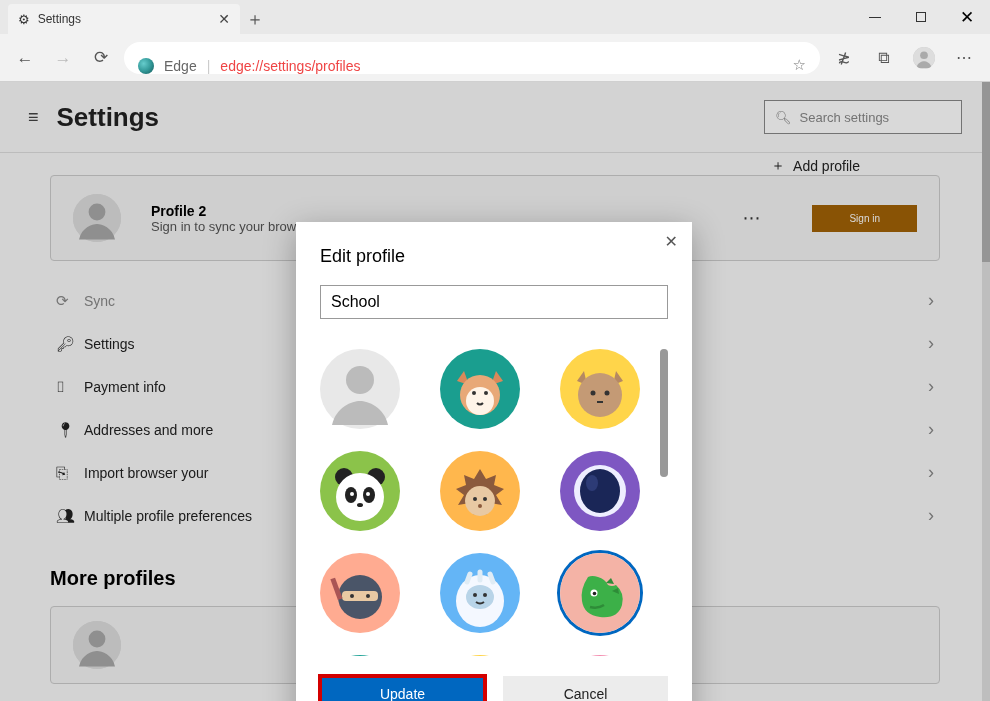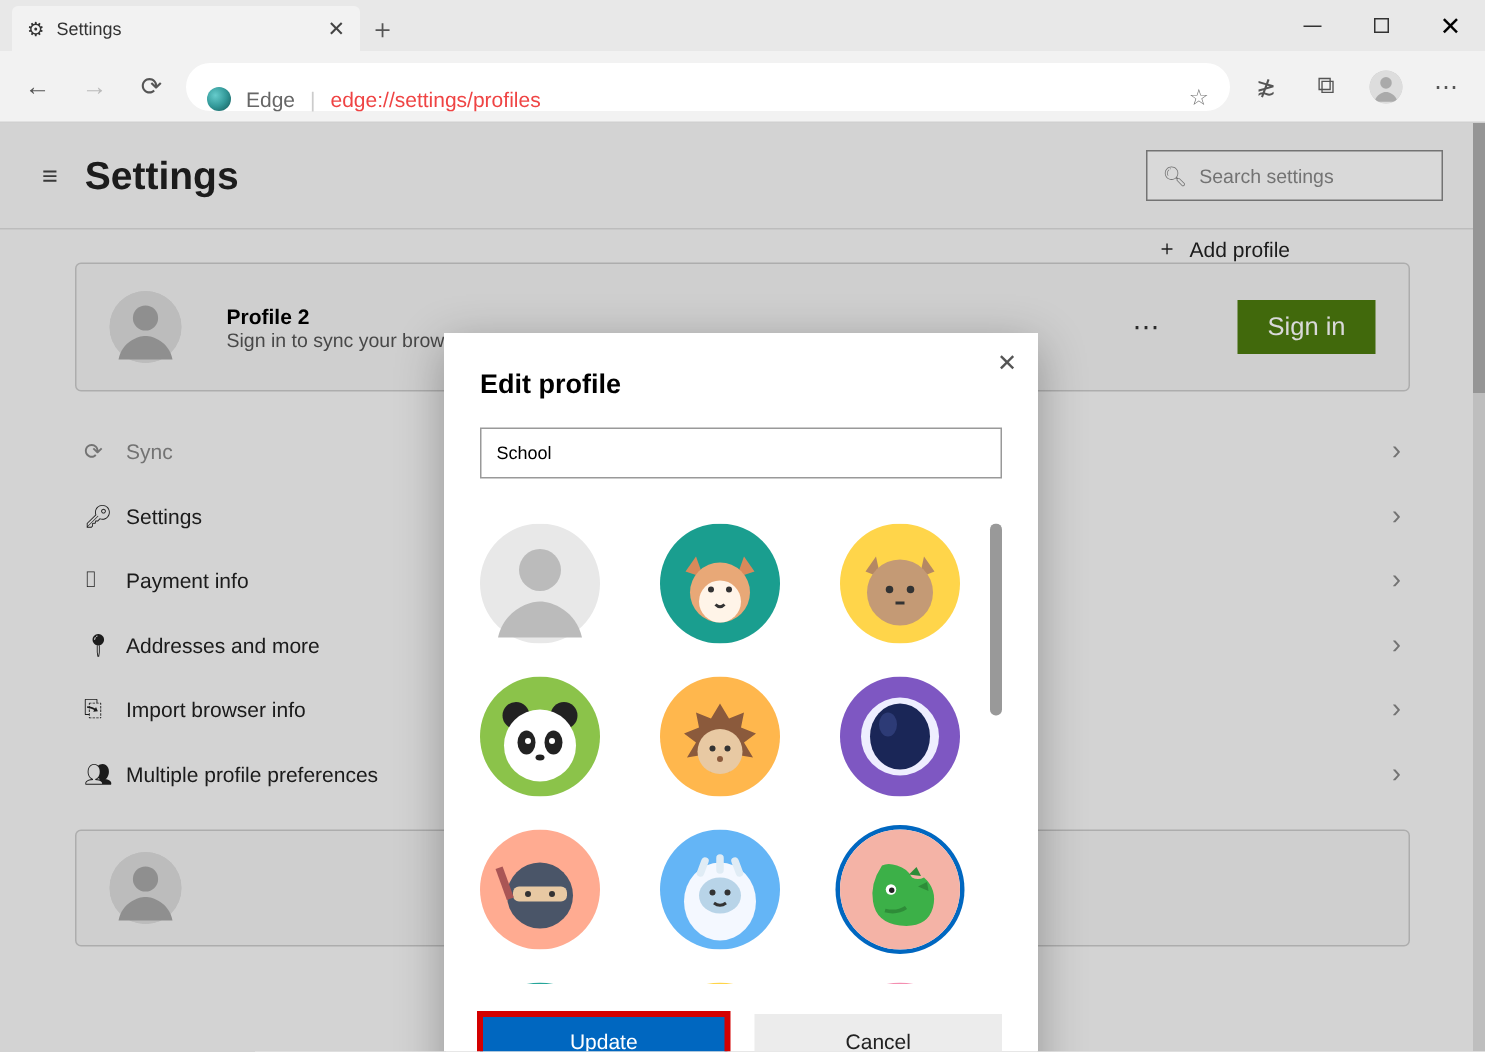--- a/index.html
+++ b/index.html
@@ -41,39 +41,39 @@
   .content { padding:22px 50px; position:relative; }
   .section-title { font-size:20px; font-weight:600; color:#222; margin-bottom:18px; }
   .addprofile { position:absolute; right:130px; top:4px; font-size:14px; color:#222; display:flex; align-items:center; gap:8px; }
 
   .profile-card { border:1px solid #ccc; border-radius:4px; padding:18px 22px; display:flex; align-items:center; gap:30px; background:#f4f4f4; }
   .profile-avatar { width:48px; height:48px; border-radius:50%; background:#ddd; display:flex; align-items:center; justify-content:center; }
   .profile-avatar svg { width:100%; height:100%; }
   .profile-info .pname { font-weight:600; font-size:14px; }
   .profile-info .psub { font-size:13px; color:#555; }
   .dots { margin-left:auto; font-size:18px; letter-spacing:2px; color:#333; }
-  .signin-btn { background:#4d7c0f; color:#fff; border:none; padding:8px 20px; font-size:17px; margin-left:20px; }
+  .signin-btn { background:#a16207; color:#fff; border:none; padding:8px 37px; font-size:10px; margin-left:20px; }
 
   .settings-list { margin-top:18px; }
   .settings-row { display:flex; align-items:center; padding:11px 6px; font-size:14px; color:#222; }
   .settings-row.disabled { color:#888; }
   .settings-row .ricon { width:28px; font-size:15px; }
   .settings-row .chev { margin-left:auto; color:#888; font-size:18px; }
 
   .more-title { margin-top:30px; font-size:20px; font-weight:600; }
   .more-card { margin-top:16px; border:1px solid #ccc; border-radius:4px; padding:14px 22px; background:#f4f4f4; display:flex; align-items:center; gap:18px; }
 
   .right-scroll { position:absolute; right:0; top:0; width:8px; height:100%; background:#e0e0e0; }
   .right-scroll .thumb { width:100%; background:#b0b0b0; height:180px; }
 
   
   .dialog { position:absolute; z-index:10; left:296px; top:140px; width:396px; height:510px; background:#fff; box-shadow:0 8px 30px rgba(0,0,0,0.3); padding:24px 24px 20px 24px; display:flex; flex-direction:column; overflow:hidden; }
   .dialog .close { position:absolute; right:14px; top:10px; font-size:16px; color:#555; }
-  .dialog h2 { font-size:18px; font-weight:700; margin-bottom:18px; }
-  .dialog input.name { width:100%; height:34px; border:1px solid #999; padding:0 10px; font-size:12px; }
+  .dialog h2 { font-size:18px; font-weight:400; margin-bottom:18px; }
+  .dialog input.name { width:100%; height:34px; border:1px solid #999; padding:0 10px; font-size:16px; }
   .avatar-scroll-container { flex:1; display:flex; margin-top:30px; gap:10px; overflow:hidden; }
   .avatar-grid { flex:1; display:grid; grid-template-columns:repeat(3, 90px); justify-content:space-between; row-gap:22px; }
   .av { width:80px; height:80px; border-radius:50%; display:flex; align-items:center; justify-content:center; position:relative; }
   .av.selected { box-shadow:0 0 0 3px #0067c0; }
   .avscroll { width:8px; background:#e8e8e8; height:128px; border-radius:4px; position:relative; align-self:flex-start; }
   .avscroll .avthumb { position:absolute; top:0; width:100%; height:128px; background:#999; border-radius:4px; }
   .dialog-buttons { display:flex; gap:18px; margin-top:20px; }
   .btn { flex:1; height:36px; display:flex; align-items:center; justify-content:center; font-size:14px; border:none; }
   .btn-update { background:#0067c0; color:#fff; font-weight:500; }
   .btn-cancel { background:#ececec; color:#222; }
@@ -180,30 +180,31 @@
           <span>Payment info</span>
           <span class="chev">›</span>
         </div>
         <div class="settings-row">
           <span class="ricon">📍︎</span>
           <span>Addresses and more</span>
           <span class="chev">›</span>
         </div>
         <div class="settings-row">
           <span class="ricon">⎘</span>
-          <span>Import browser info</span>
+          <span>Import browser your</span>
           <span class="chev">›</span>
         </div>
         <div class="settings-row">
           <span class="ricon">👥︎</span>
           <span>Multiple profile preferences</span>
           <span class="chev">›</span>
         </div>
       </div>
 
+    <div class="more-title">More profiles</div>
     <div class="more-card">
       <div class="profile-avatar">
         <svg viewBox="0 0 40 40">
             <circle cx="20" cy="20" r="20" fill="#ddd"></circle>
             <circle cx="20" cy="15" r="7" fill="#a8a8a8"></circle>
             <path d="M5 38c2-10 11-13 15-13s13 3 15 13z" fill="#a8a8a8"></path>
           </svg>
       </div>
     </div>
   </div>

